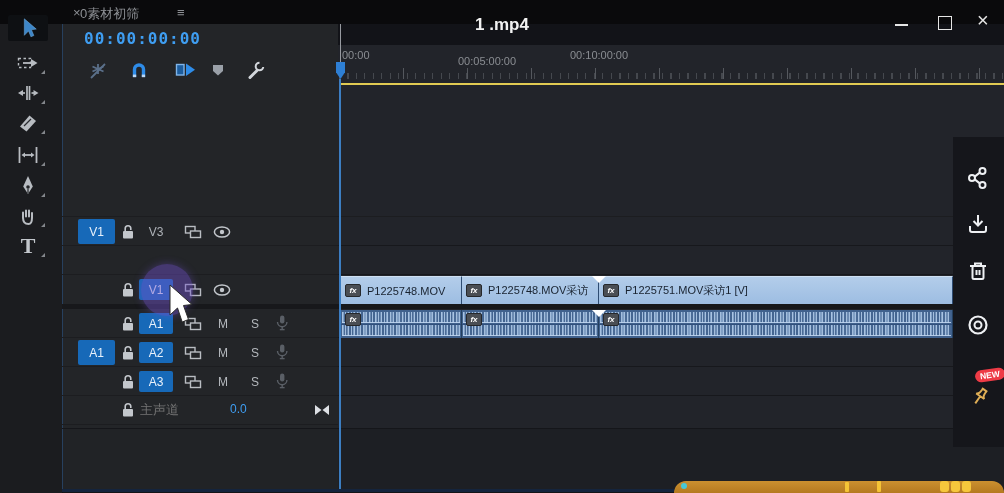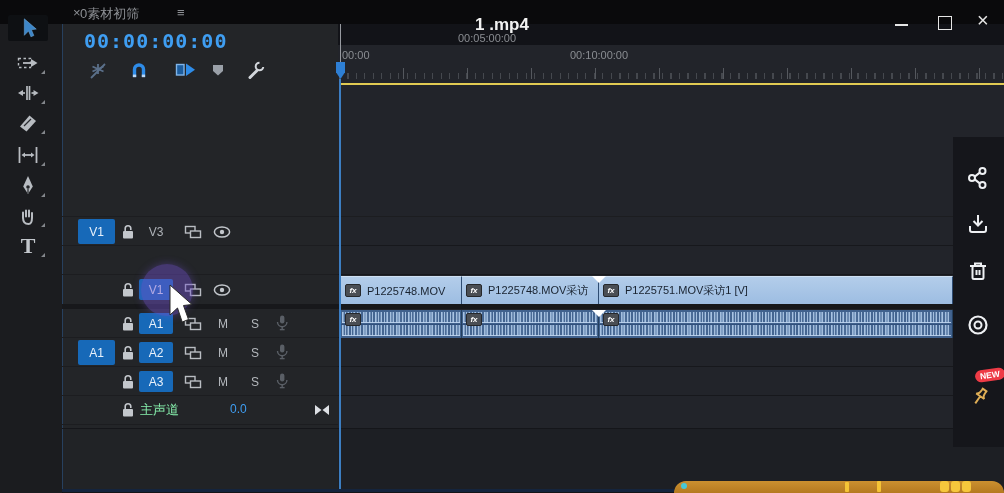--- a/index.html
+++ b/index.html
@@ -18,21 +18,21 @@
   .blueline-bottom{left:62px;top:489px;width:942px;height:3px;background:#14243d;}
   .blueline-left{left:62px;top:24px;width:1px;height:466px;background:#27405e;}
   
   .tabtext{font-size:13px;color:#8d9095;}
   
   .tool{left:8px;width:40px;height:26px;display:flex;align-items:center;justify-content:center;}
   .tool.active{background:#0e1013;border-radius:2px;}
   .tool.flyout::after{content:"";position:absolute;right:3px;bottom:2px;
      border-left:4px solid transparent;border-bottom:4px solid #83868b;width:0;height:0;}
   
-  .timecode{font-family:"DejaVu Sans Mono",monospace;font-weight:bold;font-size:20px;
+  .timecode{font-family:"DejaVu Sans Mono",monospace;font-weight:bold;font-size:16px;
             color:#3f9ef2;letter-spacing:1px;}
   
   .row{left:62px;width:276px;height:29px;}
   .srcbtn,.namebtn{display:flex;align-items:center;justify-content:center;
      font-size:12px;border-radius:2px;}
   .srcbtn{background:#1769b8;color:#e8f1fb;}
   .namebtn{color:#aeb2b8;}
   .namebtn.target{background:#1769b8;color:#eaf2fb;}
   .ms{font-size:12px;color:#b4b8bd;width:16px;text-align:center;}
   .hline{height:1px;}
@@ -340,32 +340,32 @@
       </div>
   </div>
 
   <div class="abs row" style="top:396px;height:28px;">
     <div class="abs" style="left:59px;top:6px;">
       <svg width="14" height="16" viewBox="0 0 14 16">
           <path d="M4.2,7 V4.6 a2.8,2.8 0 0 1 5.6,0 V6" stroke="#c3c7cc" stroke-width="1.6" fill="none"></path>
           <rect x="2" y="7" width="10" height="7.5" rx="1" fill="#c3c7cc"></rect>
         </svg>
       </div>
-    <div class="abs" style="left:78px;top:5px;font-size:13px;color:#86efac;">主声道</div>
+    <div class="abs" style="left:78px;top:5px;font-size:13px;color:#737373;">主声道</div>
     <div class="abs" style="left:168px;top:6px;font-size:12px;color:#3f9ef2;">0.0</div>
     <div class="abs" style="left:252px;top:8px;">
       <svg width="16" height="12" viewBox="0 0 16 12">
           <polygon points="1,1 1,11 7.5,6" fill="#dde0e4"></polygon>
           <polygon points="15,1 15,11 8.5,6" fill="#dde0e4"></polygon>
         </svg>
       </div>
   </div>
 
   <div class="abs rlabel" style="left:342px;top:49px;">00:00</div>
-  <div class="abs rlabel" style="left:442px;top:32px;padding-left:16px;">00:05:00:00</div>
+  <div class="abs rlabel" style="left:442px;top:55px;padding-left:16px;">00:05:00:00</div>
   <div class="abs rlabel" style="left:570px;top:49px;">00:10:00:00</div>
   <div class="abs ticks"></div>
   <div class="abs workbar"></div>
 
   <div class="abs vclip" style="left:341px;width:121px;">
     <span class="fx">fx</span>
     <span class="lbl">P1225748.MOV</span>
   </div>
   <div class="abs vclip" style="left:462px;width:137px;">
     <span class="fx">fx</span>

